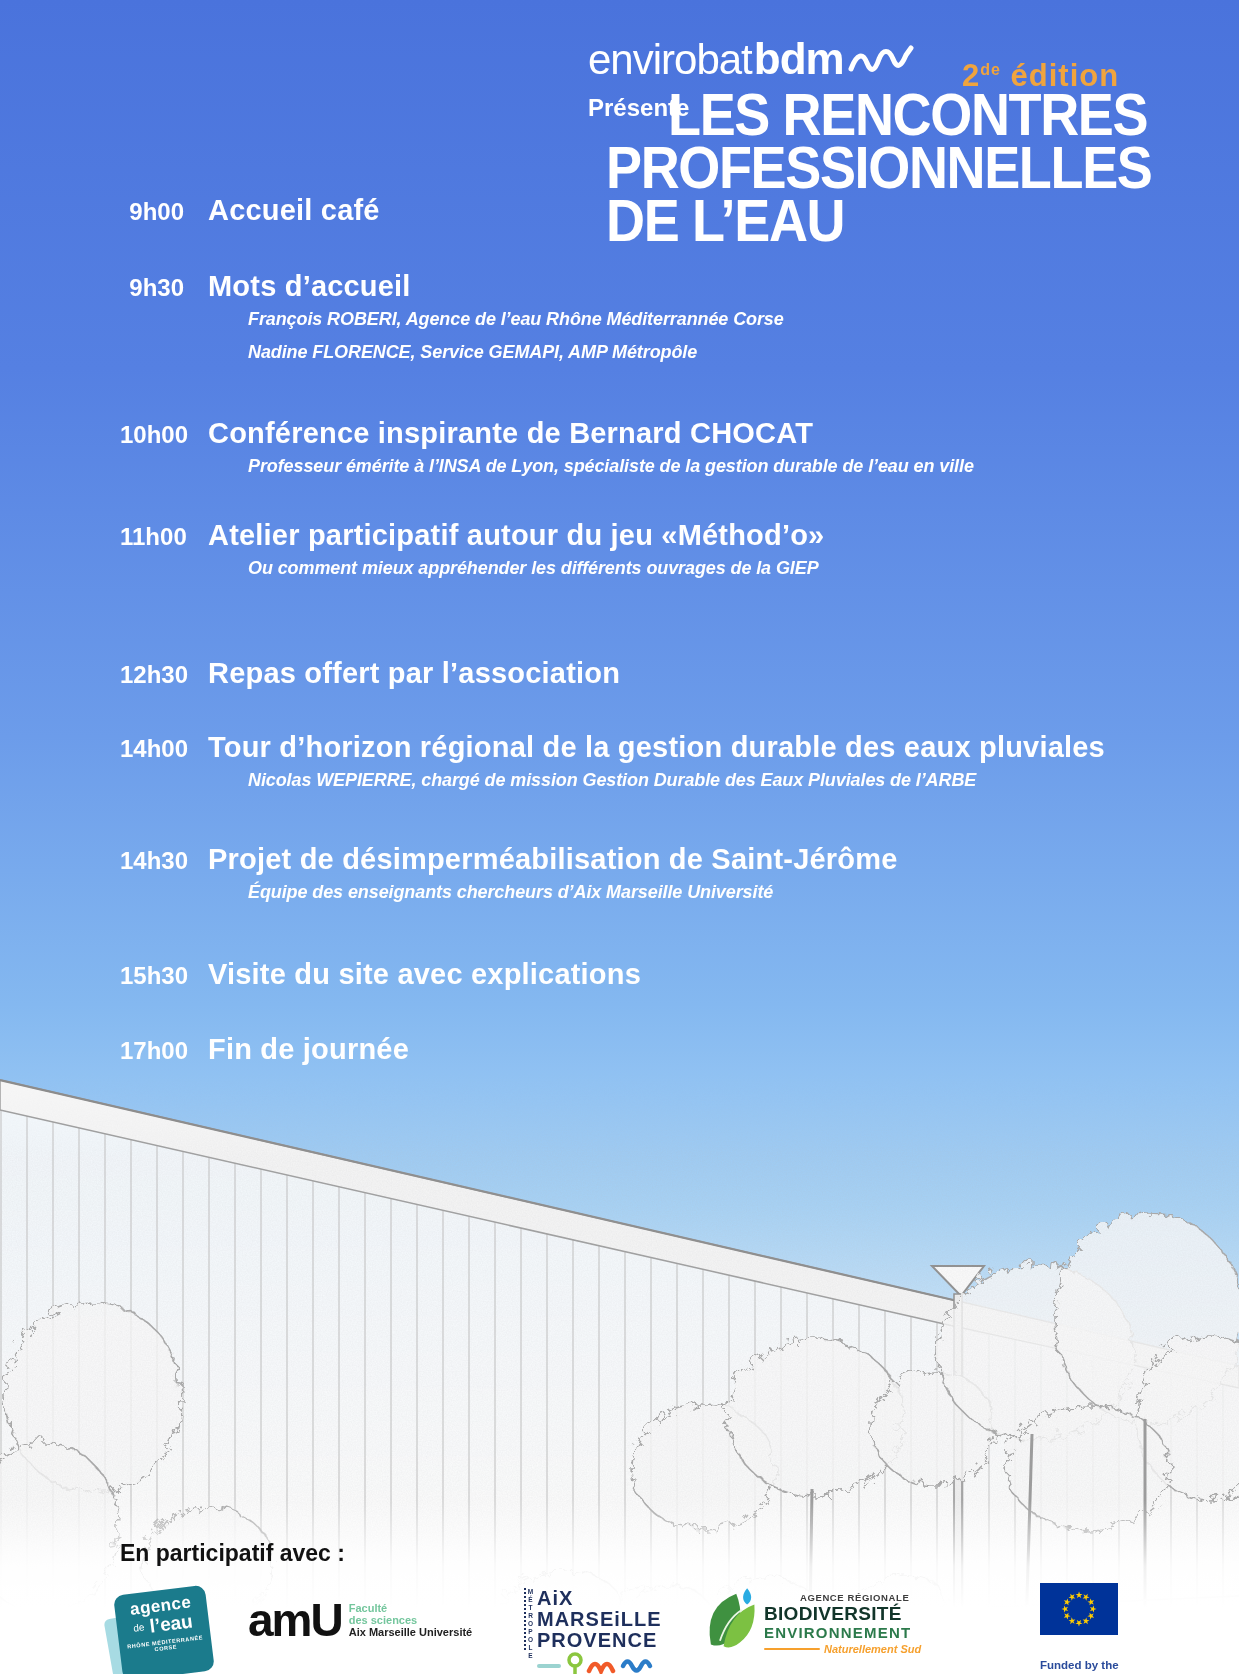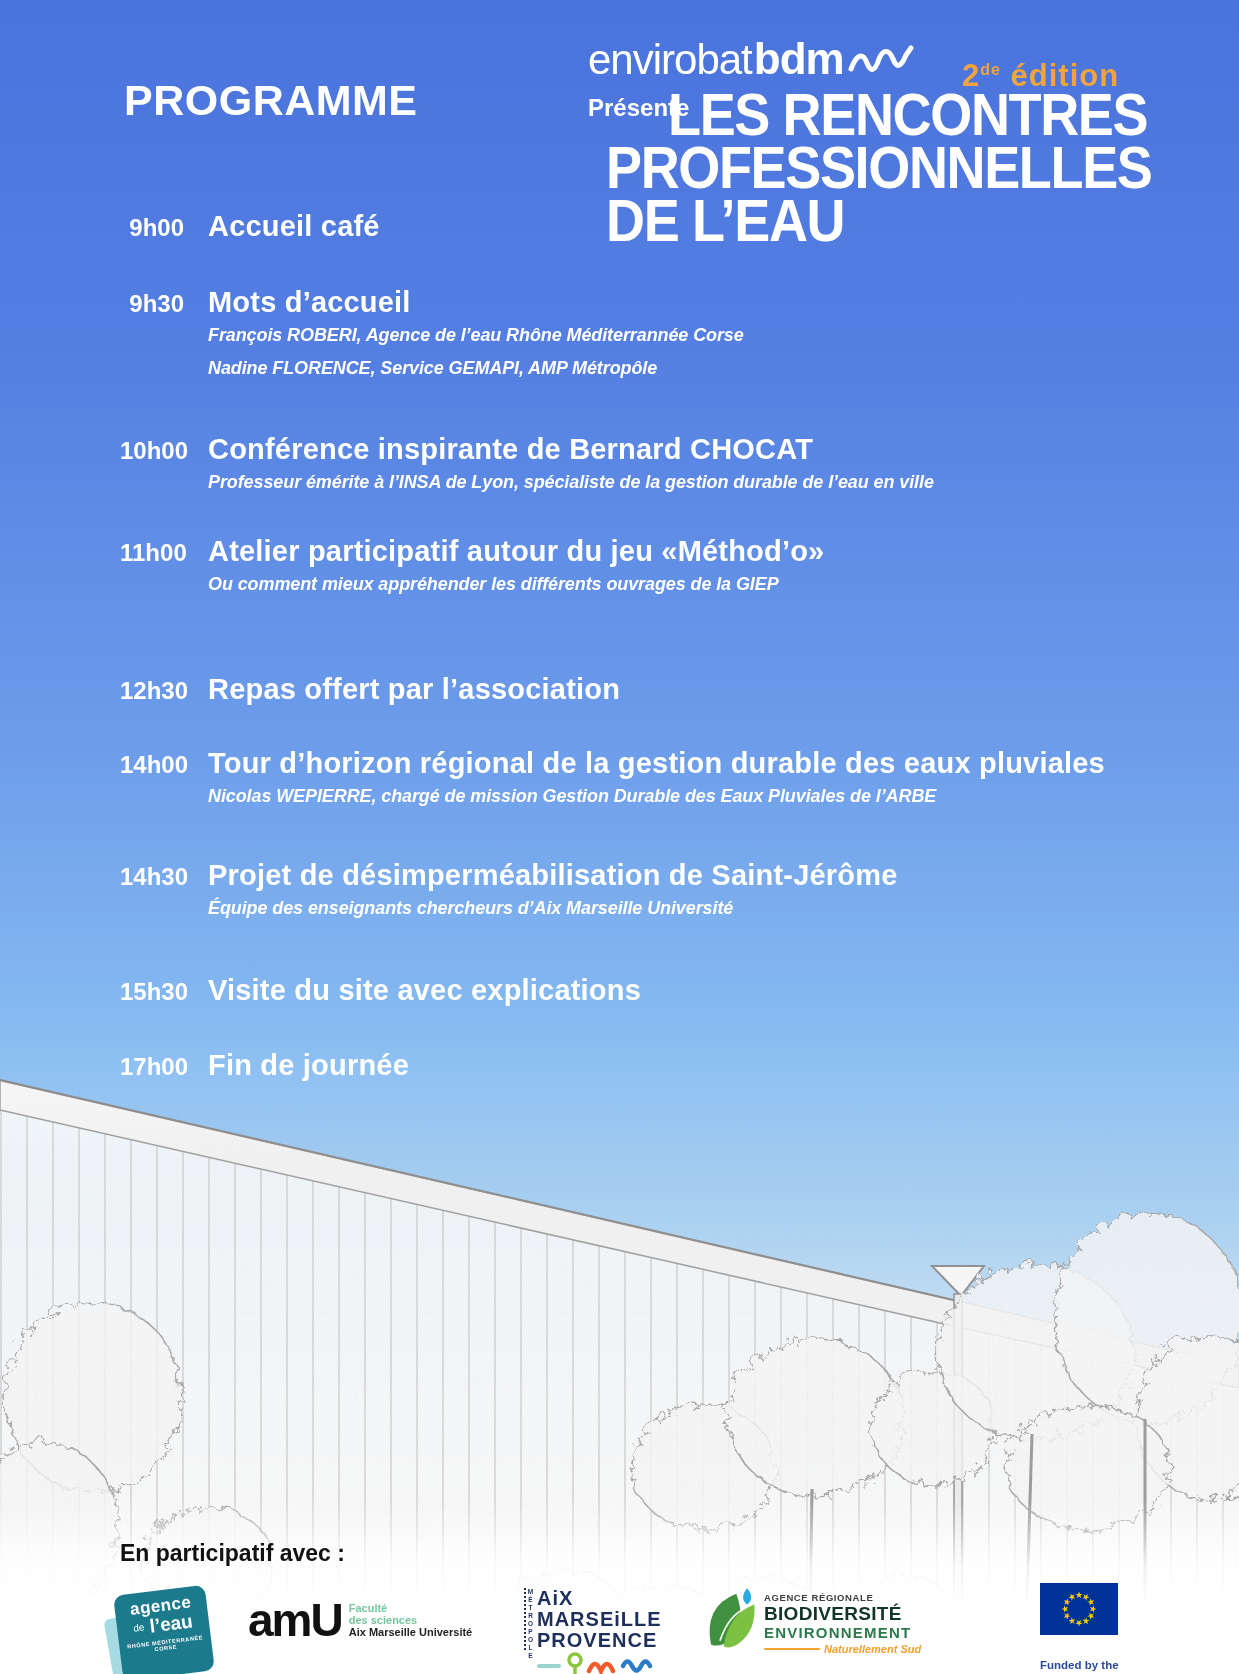--- a/index.html
+++ b/index.html
@@ -17,26 +17,26 @@
   .brand .b1{font-size:42px;font-weight:400;letter-spacing:-1px;}
   .brand .b2{font-size:44px;font-weight:700;letter-spacing:-1px;margin-left:2px;}
   .brand svg{margin:0 0 8px 4px;}
   .presente{left:588px;top:94px;color:#fff;font-size:24px;font-weight:600;text-align:center;}
   .edition{left:962px;top:58px;color:#f0a43e;font-weight:700;font-size:31px;letter-spacing:1px;}
   .edition sup{font-size:16px;}
   .event-title{left:606px;top:88px;color:#fff;}
   .event-title .tl{display:block;font-size:60px;line-height:53px;font-weight:700;letter-spacing:-1.5px;transform:scaleX(.9);transform-origin:0 50%;white-space:nowrap;}
   .event-title .tl.indent{margin-left:62px;}
   
-  .sched{left:0;top:16px;width:1239px;height:1200px;}
+  .sched{left:0;top:0;width:1239px;height:1200px;}
   .row{position:absolute;left:120px;display:flex;align-items:baseline;width:1080px;}
   .time{width:64px;text-align:right;color:#fff;font-size:24px;font-weight:700;flex:0 0 64px;}
   .rbody{margin-left:24px;}
   .rtitle{color:#fff;font-size:29px;font-weight:700;letter-spacing:.2px;white-space:nowrap;}
-  .detail{color:#fff;font-size:18px;font-style:italic;font-weight:700;line-height:33px;letter-spacing:-.1px;white-space:nowrap;}
+  .detail{color:#fff;font-size:18px;font-style:italic;font-weight:700;line-height:33px;letter-spacing:-.1px;white-space:nowrap;margin-left:40px;}
   .detail:first-of-type{margin-top:8px;}
   
   .sketch{left:0;top:984px;width:1239px;height:690px;}
   .footer-bg{left:0;top:1500px;width:1239px;height:174px;background:linear-gradient(180deg,rgba(255,255,255,0) 0%,rgba(255,255,255,.85) 38%,#fff 62%);}
   
   .partners-label{left:120px;top:1540px;color:#111;font-size:23px;font-weight:700;}
   .logo{position:absolute;}
   
   .lg-agence{left:106px;top:1586px;width:140px;}
   .ag-shadow{position:absolute;left:2px;top:26px;width:86px;height:60px;background:#a7dbe3;transform:rotate(-10deg);border-radius:6px;}
@@ -52,21 +52,21 @@
   .amu-txt{margin-left:7px;line-height:12px;}
   .amu-txt .g{color:#74c69d;font-size:11px;font-weight:700;}
   .amu-txt .k{color:#222;font-size:11px;font-weight:600;}
   
   .lg-amp{left:524px;top:1588px;display:flex;}
   .amp-vert{writing-mode:vertical-rl;text-orientation:upright;font-size:6.5px;font-weight:700;color:#1e2f5c;letter-spacing:1px;height:62px;margin-right:3px;border-left:2px dotted #1e2f5c;padding-left:1px;}
   .amp-main{color:#1e2f5c;font-weight:700;font-size:20px;line-height:21px;letter-spacing:1px;}
   
   .lg-arb{left:700px;top:1586px;display:flex;align-items:flex-start;}
   .arb-txt{margin-left:6px;margin-top:6px;}
-  .arb-l1{font-size:9.5px;font-weight:700;color:#3d3d3d;letter-spacing:.6px;}
+  .arb-l1{font-size:9.5px;font-weight:700;color:#3d3d3d;letter-spacing:.6px;margin-left:36px;}
   .arb-l2{font-size:19px;font-weight:700;color:#12352a;letter-spacing:.3px;line-height:21px;}
   .arb-l3{font-size:15px;font-weight:700;color:#2c7a4b;letter-spacing:1.2px;line-height:17px;}
   .arb-tagrow{display:flex;align-items:center;margin-top:2px;}
   .arb-line{flex:0 0 56px;height:0;border-top:2px solid #f6a02d;border-radius:2px;margin-right:4px;}
   .arb-tag{font-size:11px;font-style:italic;font-weight:700;color:#f6a02d;}
   
   .lg-card{left:924px;top:1583px;width:130px;text-align:center;}
   .card-name{font-size:16.5px;font-weight:700;color:#3fa293;letter-spacing:1.5px;margin-top:2px;}
   
   .lg-eu{left:1040px;top:1583px;width:90px;}
@@ -141,21 +141,20 @@
       <ellipse cx="902" cy="612" rx="40" ry="24"></ellipse>
     </g>
     <line x1="0" y1="668" x2="1239" y2="612" stroke="#cccccc" stroke-width="1.4"></line>
     <line x1="0" y1="688" x2="1239" y2="640" stroke="#d6d6d6" stroke-width="1.2"></line>
 
     <rect x="0" y="60" width="1239" height="630" filter="url(#speckle)" opacity="0.32" mask="url(#fadeMask)"></rect>
   </svg>
 
   <div class="abs footer-bg"></div>
 
-  <div class="abs prog-title">PROGRAMME</div>
 
   <div class="abs brand">
     <span class="b1">envirobat</span>
       <span class="b2">bdm</span>
     <svg width="66" height="32" viewBox="0 0 66 32" aria-hidden="true">
       <path d="M3,25 C9,9 15,9 19,19 C23,29 27,27 31,15 C35,5 41,5 45,15 C49,25 53,23 58,11 L63,4" stroke="#fff" fill="none" stroke-width="5" stroke-linecap="round"></path>
     </svg>
   </div>
   <div class="abs presente">Présente</div>
   <div class="abs edition"><span>2</span><sup>de</sup> <span>édition</span></div>

